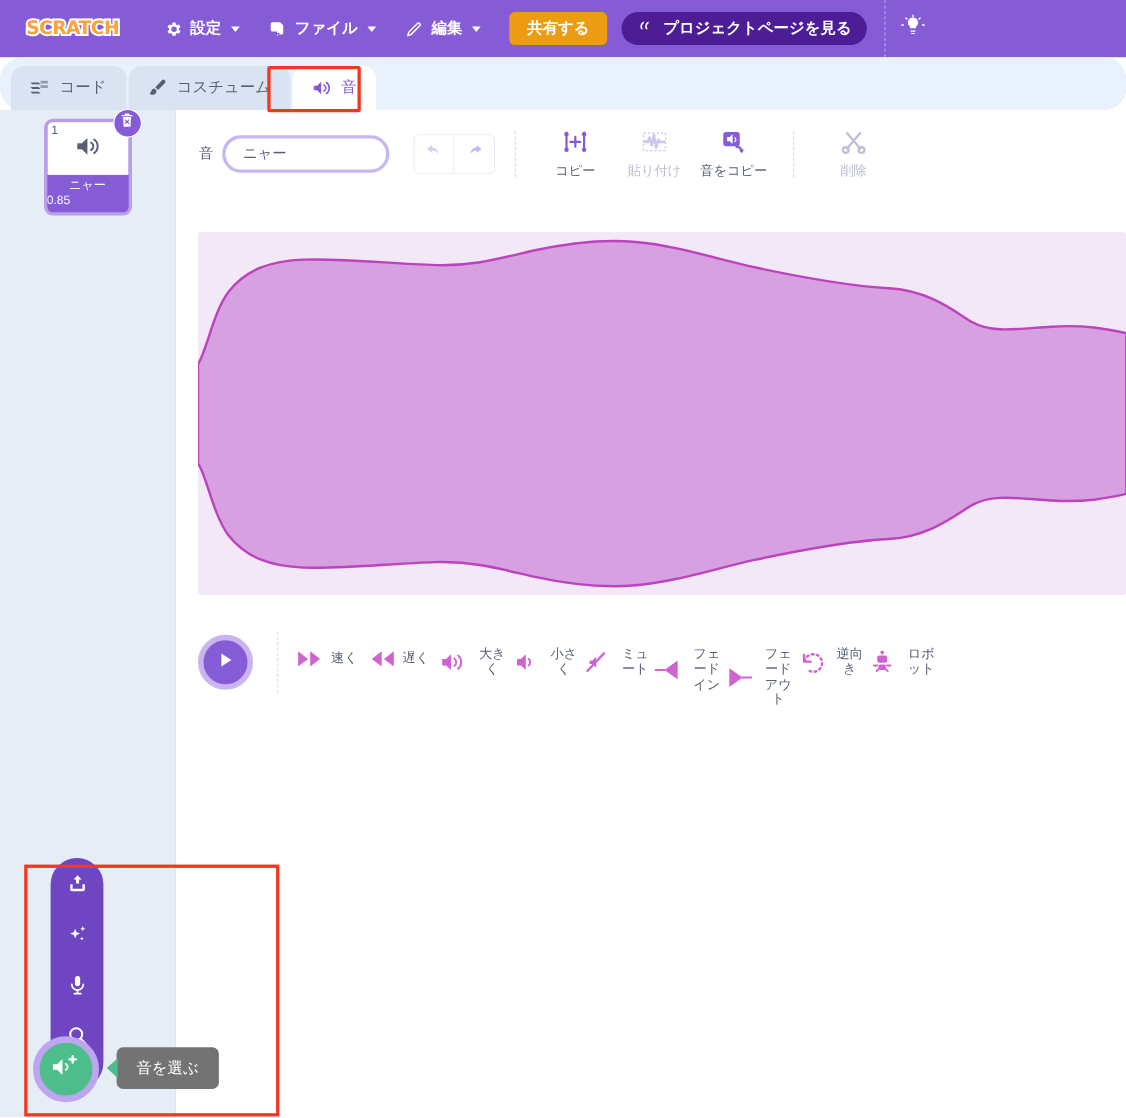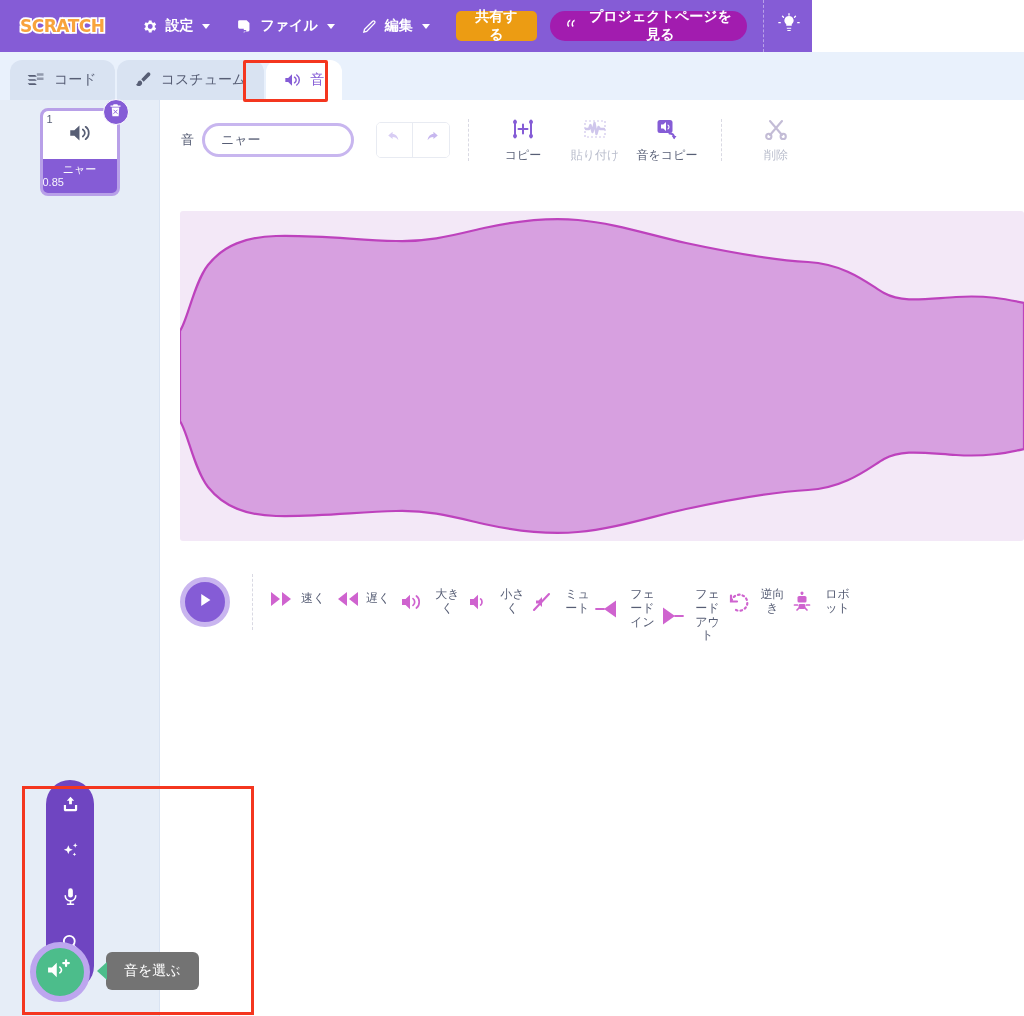--- a/index.html
+++ b/index.html
@@ -6,21 +6,21 @@
   html, body {
     width: 1024px; height: 1016px;
     font-family: "Liberation Sans", "DejaVu Sans", sans-serif;
     background: #ffffff;
     overflow: hidden;
   }
   #app { position: relative; width: 1024px; height: 1016px; }
 
   
   .menubar {
-    position: absolute; left: 0; top: 0; width: 812px; height: 52px;
+    position: absolute; left: 0; top: 0; width: 1024px; height: 52px;
     background: #855cd6;
     display: flex; align-items: center;
     padding: 0 12px;
   }
   .scratch-logo {
     width: 92px; height: 30px; margin-left: 8px; margin-right: 24px;
     display: flex; align-items: center; justify-content: center;
     position: relative;
   }
   .logo-text {
@@ -55,38 +55,38 @@
   .project-title::placeholder { color: #e8e0f7; }
   .share-btn {
     margin-left: 13px; height: 30px; padding: 0 16px;
     background: #ec9c13; border: none; border-radius: 5px;
     color: #ffffff; font-size: 14px; font-weight: bold;
     display: flex; align-items: center; cursor: pointer;
     font-family: "Liberation Sans", sans-serif;
   }
   .seepage-btn {
     margin-left: 13px; height: 30px; padding: 0 14px;
-    background: #a21caf; border: none; border-radius: 15px;
+    background: #4c1d95; border: none; border-radius: 15px;
     color: #ffffff; font-size: 14px; font-weight: bold;
     display: flex; align-items: center; gap: 9px; cursor: pointer;
     font-family: "Liberation Sans", sans-serif;
   }
   .mb-divider {
     width: 1px; height: 52px; margin-left: 16px;
     border-left: 1px dashed #b9a1e8;
   }
   .bulb-btn {
     margin-left: 14px; display: flex; align-items: center; cursor: pointer;
   }
 
   
   .tabbar {
     position: absolute; left: 0; top: 52px; width: 1024px; height: 48px;
     background: #e9f1fc;
-    display: flex; align-items: flex-end; padding-left: 10px;
+    display: flex; align-items: flex-end; padding-left: 10px; border-radius: 20px;
   }
   .tab {
     height: 40px; padding: 0 18px 0 16px; margin-right: 2px;
     border-radius: 12px 12px 0 0;
     display: flex; align-items: center; gap: 8px;
     font-size: 14px; cursor: pointer; white-space: nowrap;
     background: #d9e3f2; color: #575e75;
   }
   .tab.active { background: #ffffff; color: #575e75; }
   .tab.active .tab-label { color: #4c97ff; }

